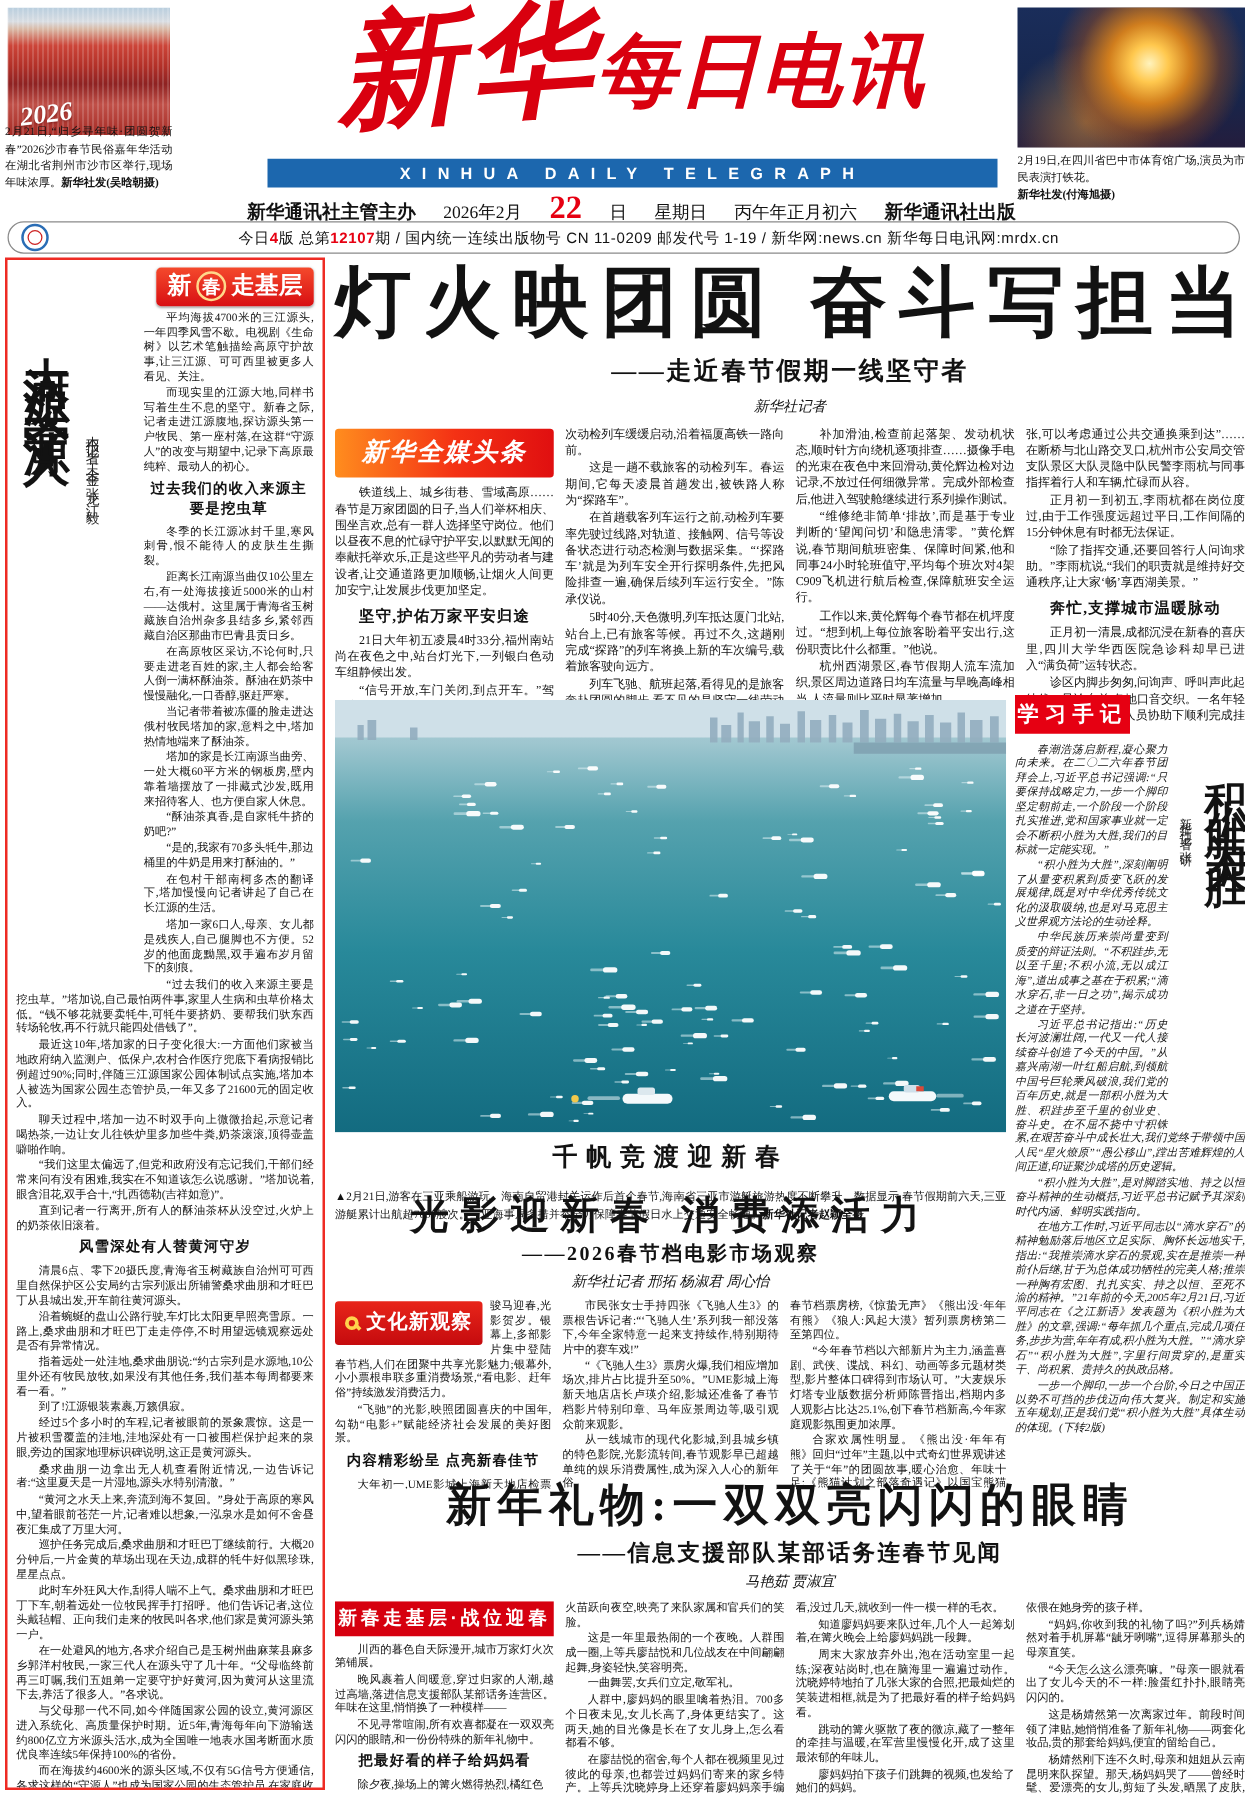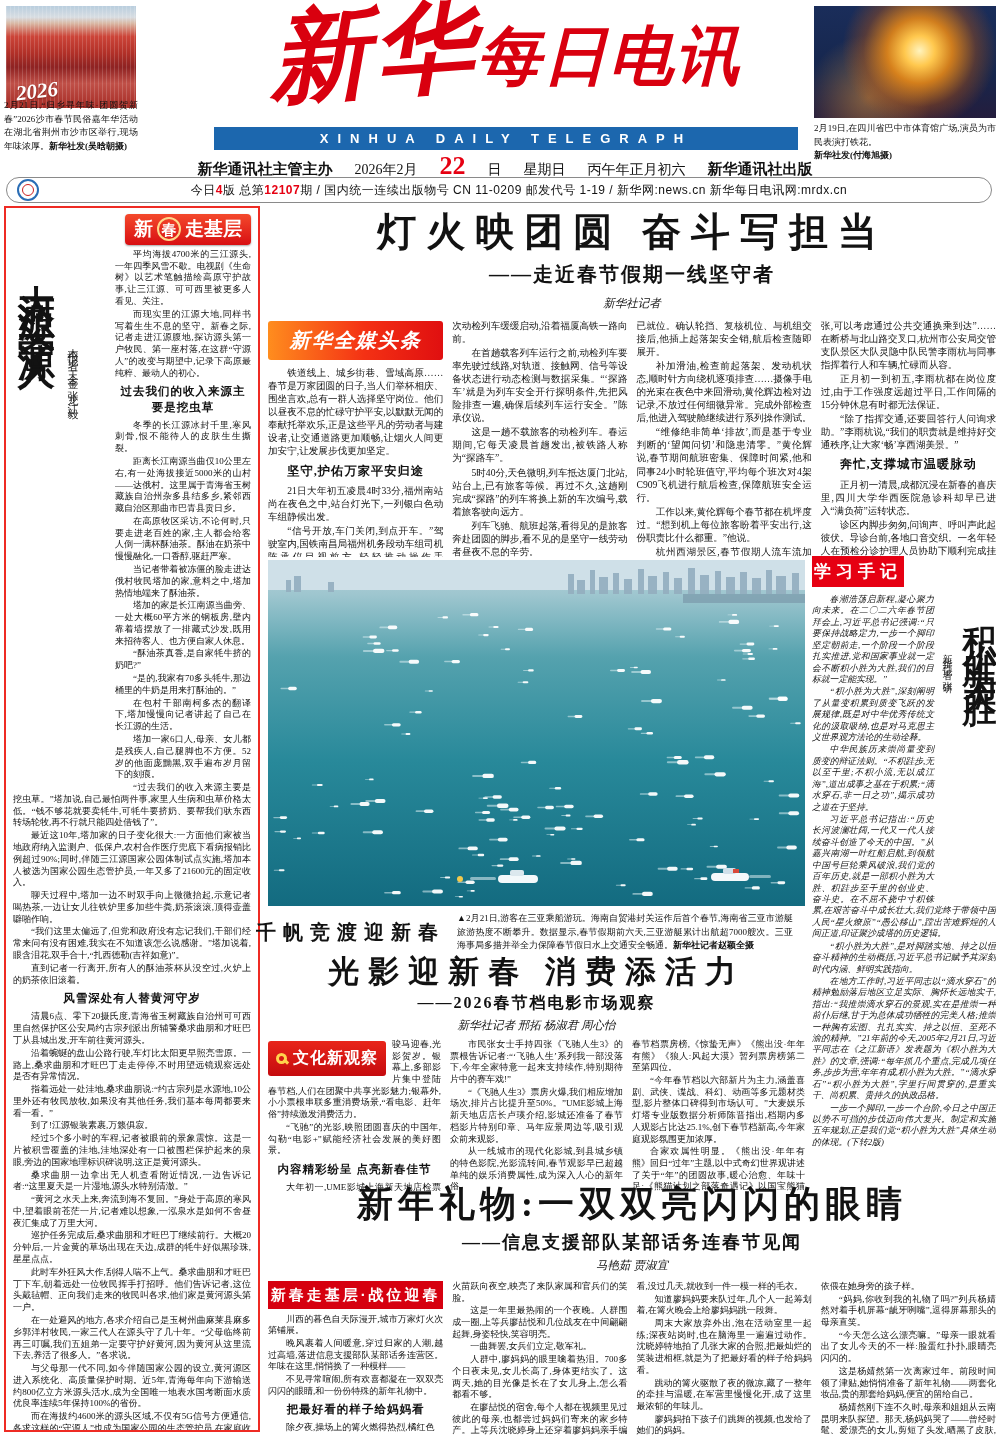--- a/index.html
+++ b/index.html
@@ -58,36 +58,36 @@
             color:#fff;border-radius:4px;padding:3px 9px;font-family:"Liberation Sans",sans-serif;
             font-weight:bold;font-size:19px;box-shadow:0 1px 2px rgba(0,0,0,.35);}
   .badge-xc .seal{display:inline-flex;width:24px;height:24px;border:2px solid #ffd88a;border-radius:50%;
                   align-items:center;justify-content:center;font-size:15px;box-sizing:border-box;}
   .vt-block{float:left;width:102px;height:540px;display:flex;gap:10px;padding:6px 2px 0 2px;box-sizing:border-box;}
   .vt-title{writing-mode:vertical-rl;font-size:37px;font-weight:900;letter-spacing:10px;line-height:1.1;}
   .vt-byline{writing-mode:vertical-rl;font-size:11px;letter-spacing:4px;padding-top:84px;color:#222;}
 
   
   .top-article{position:absolute;left:268px;top:208px;width:728px;}
-  .headline{text-align:center;font-size:39px;font-weight:900;letter-spacing:10px;line-height:1;
+  .headline{text-align:center;font-size:61px;font-weight:900;letter-spacing:10px;line-height:1;
             margin:4px 0 10px;white-space:nowrap;}
   .subhead-line{text-align:center;font-size:20px;font-weight:bold;letter-spacing:2px;margin-bottom:8px;}
   .byline{text-align:center;font-size:11.5px;font-style:italic;margin-bottom:8px;}
   .cols{display:flex;gap:9px;overflow:hidden;}
   .col{flex:1;min-width:0;}
   .top-article .cols{height:238px;font-size:9.6px;line-height:1.36;}
   .badge-media{display:block;margin:2px auto 6px;background:linear-gradient(90deg,#ff8d1e,#f43114 55%,#e00f10);
                color:#fff;font-family:"Liberation Sans",sans-serif;font-style:italic;font-weight:bold;
                font-size:20px;text-align:center;padding:6px 2px;border-radius:3px;letter-spacing:2px;}
 
   
   .sea-wrap{position:absolute;left:268px;top:560px;width:537px;height:346px;overflow:hidden;}
 
   
-  .cap-row{position:absolute;left:256px;top:912px;width:537px;display:flex;gap:12px;align-items:center;}
+  .cap-row{position:absolute;left:268px;top:912px;width:537px;display:flex;gap:12px;align-items:center;flex-direction:column;}
   .cap-title{font-size:20px;font-weight:bold;letter-spacing:7px;white-space:nowrap;}
   .cap-text{font-size:9px;line-height:1.5;text-align:justify;flex:1;}
 
   
   .film-article{position:absolute;left:268px;top:956px;width:537px;}
   .film-article .headline{font-size:31px;letter-spacing:9px;margin:0 0 6px;}
   .film-article .subhead-line{font-size:16px;margin-bottom:4px;}
   .film-article .byline{margin-bottom:6px;}
   .film-article .cols{height:152px;font-size:9px;line-height:1.3;}
   .badge-culture{float:left;background:linear-gradient(180deg,#e8251a,#c50b0e);color:#fff;
@@ -201,27 +201,26 @@
     <div class="cols">
       <div class="col art">
         <div class="badge-media">新华全媒头条</div>
       <p>铁道线上、城乡街巷、雪域高原……春节是万家团圆的日子,当人们举杯相庆、围坐言欢,总有一群人选择坚守岗位。他们以昼夜不息的忙碌守护平安,以默默无闻的奉献托举欢乐,正是这些平凡的劳动者与建设者,让交通道路更加顺畅,让烟火人间更加安宁,让发展步伐更加坚定。</p>
           <p class="subhead">坚守,护佑万家平安归途</p>
           <p>21日大年初五凌晨4时33分,福州南站尚在夜色之中,站台灯光下,一列银白色动车组静候出发。</p>
           <p>“信号开放,车门关闭,到点开车。”驾驶室内,国铁南昌局福州机务段动车组司机陈承仪目视前方,轻轻推动操作手柄,DJ8923</p>
         </div>
       <div class="col art">
           <p class="noindent">次动检列车缓缓启动,沿着福厦高铁一路向前。</p>
+          <p>这是一趟不载旅客的动检列车。春运期间,它每天凌晨首趟发出,被铁路人称为“探路车”。</p>
           <p>在首趟载客列车运行之前,动检列车要率先驶过线路,对轨道、接触网、信号等设备状态进行动态检测与数据采集。“‘探路车’就是为列车安全开行探明条件,先把风险排查一遍,确保后续列车运行安全。”陈承仪说。</p>
-          <p>这是一趟不载旅客的动检列车。春运期间,它每天凌晨首趟发出,被铁路人称为“探路车”。</p>
           <p>5时40分,天色微明,列车抵达厦门北站,站台上,已有旅客等候。再过不久,这趟刚完成“探路”的列车将换上新的车次编号,载着旅客驶向远方。</p>
           <p>列车飞驰、航班起落,看得见的是旅客奔赴团圆的脚步,看不见的是坚守一线劳动者昼夜不息的辛劳。</p>
         </div>
       <div class="col art">
-          <p class="noindent">已就位。确认轮挡、复核机位、与机组交接后,他插上起落架安全销,航后检查随即展开。</p>
           <p>补加滑油,检查前起落架、发动机状态,顺时针方向绕机逐项排查……摄像手电的光束在夜色中来回滑动,黄伦辉边检对边记录,不放过任何细微异常。完成外部检查后,他进入驾驶舱继续进行系列操作测试。</p>
           <p>“维修绝非简单‘排故’,而是基于专业判断的‘望闻问切’和隐患清零。”黄伦辉说,春节期间航班密集、保障时间紧,他和同事24小时轮班值守,平均每个班次对4架C909飞机进行航后检查,保障航班安全运行。</p>
           <p>工作以来,黄伦辉每个春节都在机坪度过。“想到机上每位旅客盼着平安出行,这份职责比什么都重。”他说。</p>
           <p>杭州西湖景区,春节假期人流车流加织,景区周边道路日均车流量与早晚高峰相当,人流量则比平时显著增加。</p>
         </div>
       <div class="col art">
           <p class="noindent">张,可以考虑通过公共交通换乘到达”……在断桥与北山路交叉口,杭州市公安局交管支队景区大队灵隐中队民警李雨杭与同事指挥着行人和车辆,忙碌而从容。</p>
           <p>正月初一到初五,李雨杭都在岗位度过,由于工作强度远超过平日,工作间隔的15分钟休息有时都无法保证。</p>
           <p>“除了指挥交通,还要回答行人问询求助。”李雨杭说,“我们的职责就是维持好交通秩序,让大家‘畅’享西湖美景。”</p>
           <p class="subhead">奔忙,支撑城市温暖脉动</p>

